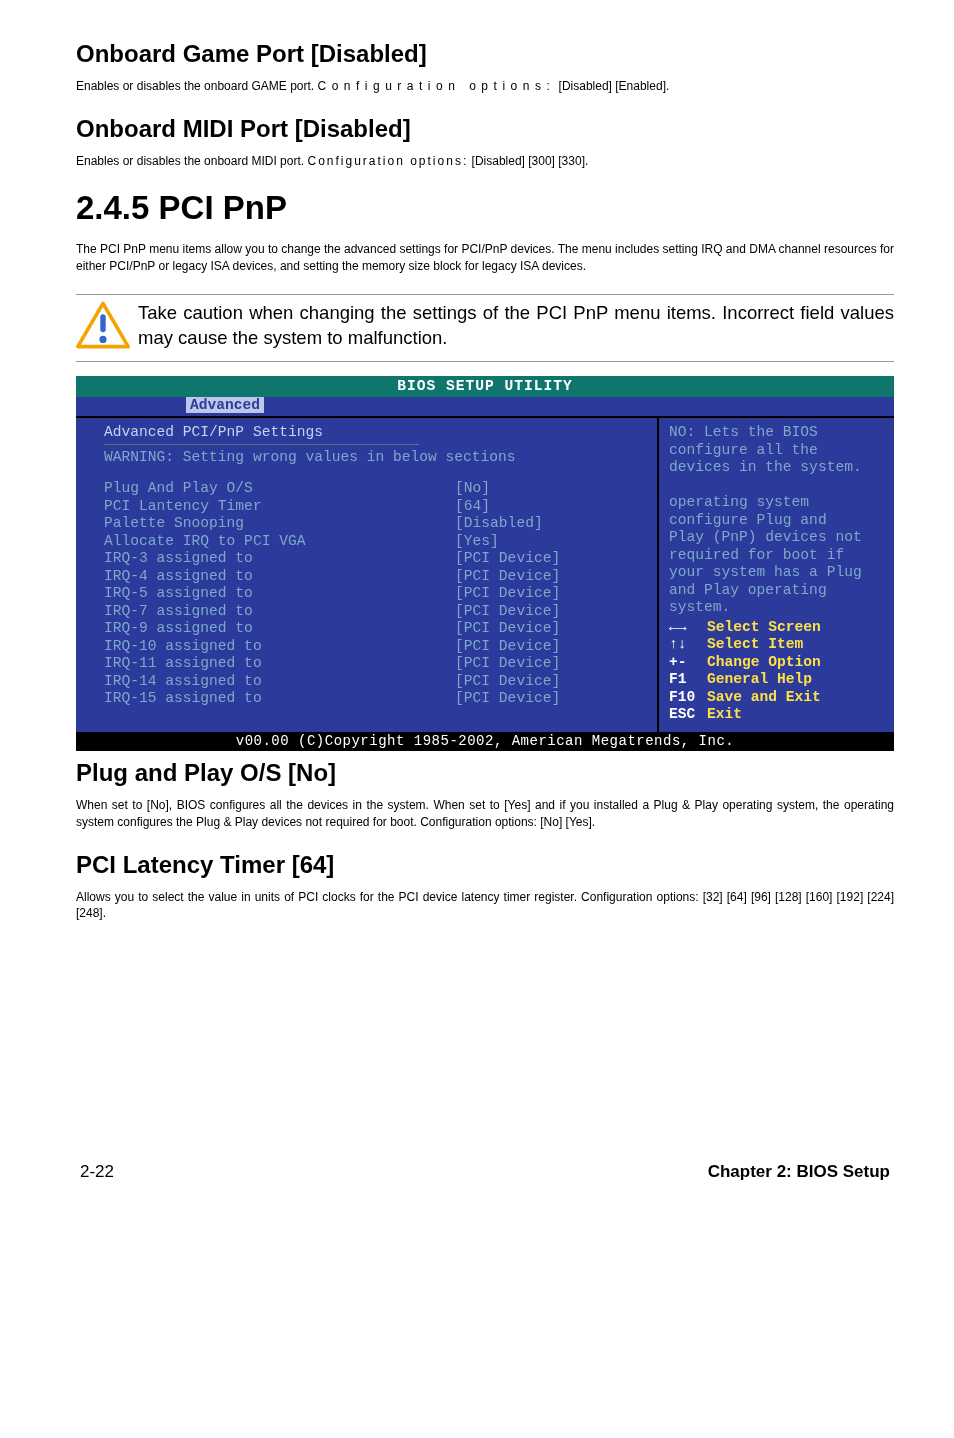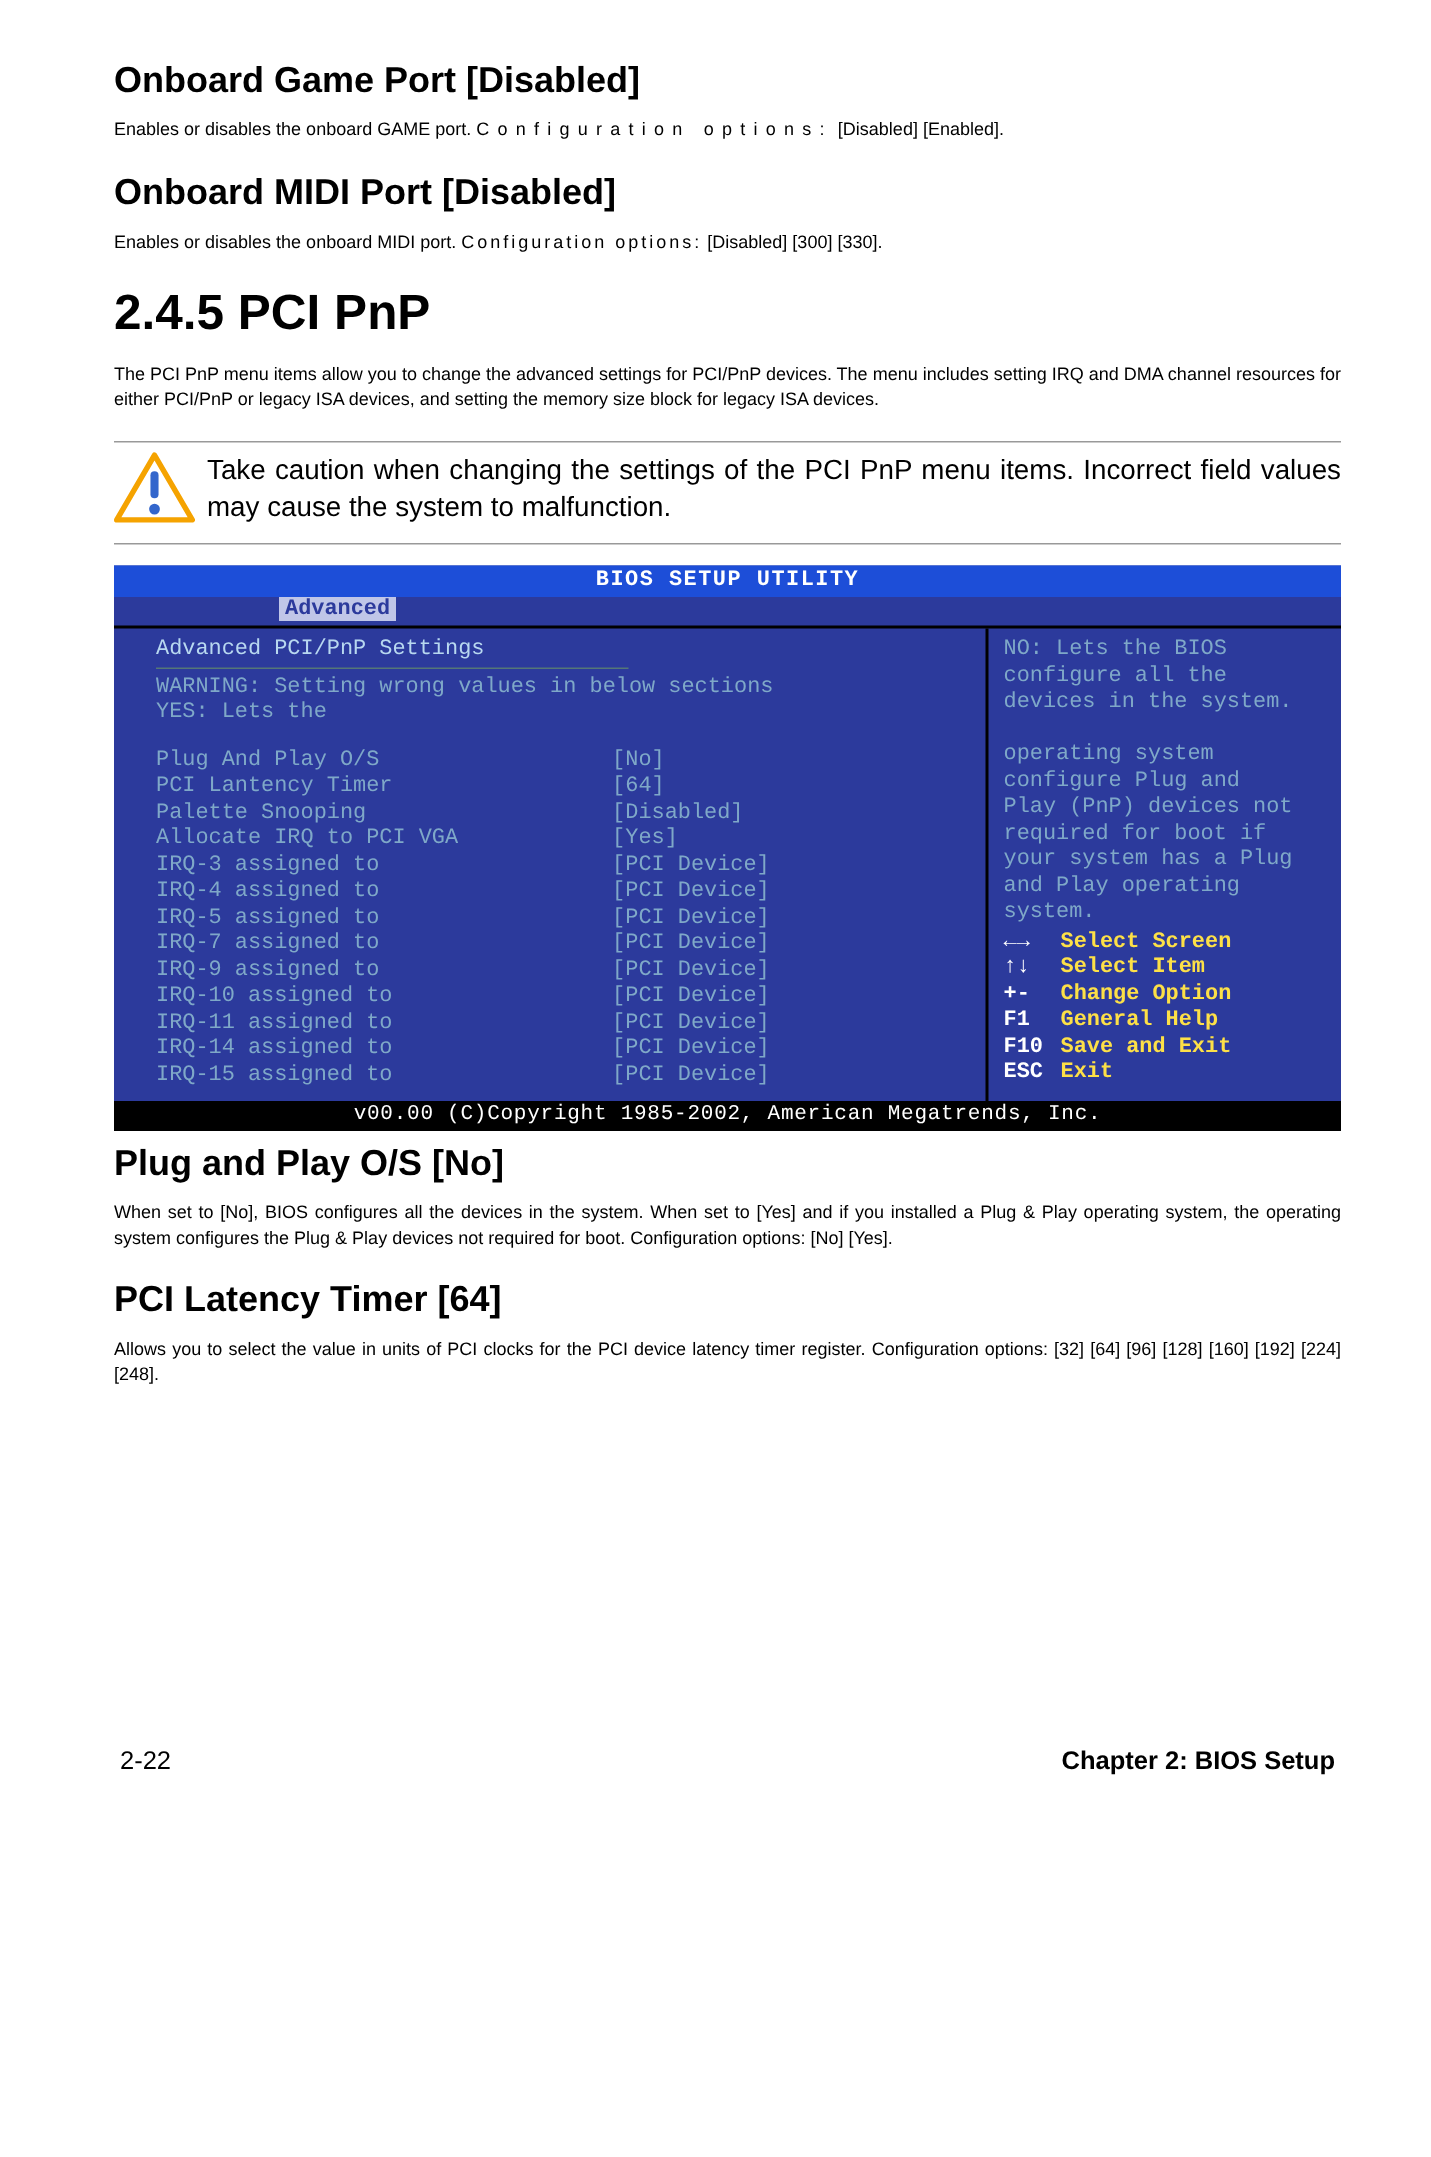--- a/index.html
+++ b/index.html
@@ -36,21 +36,21 @@
   .bios {
     width: 100%;
     background: #2c3a9c;
     color: #c0c6e8;
     font-family: "Courier New", monospace;
     font-size: 14.6px;
     line-height: 1.2;
     margin-bottom: 8px;
   }
   .bios-top {
-    background: #1d4ed8;
+    background: #0f766e;
     text-align: center;
     color: #ffffff;
     font-weight: bold;
     padding: 2px 0 1px 0;
     letter-spacing: 1px;
   }
   .bios-tabs {
     background: #2c3a9c;
     padding: 0 0 2px 110px;
   }
@@ -65,21 +65,21 @@
     border-top: 2px solid #000000;
   }
   .bios-left {
     flex: 1;
     padding: 6px 10px 8px 28px;
     border-right: 2px solid #000000;
     color: #7fa8c8;
   }
   .bios-left .hdr { color:#b8d8f0; margin-bottom:2px;}
   .hr { border-top:1px solid #577; margin: 1px 0 4px 0; width:58%; }
-  .row { display:flex; }
+  .row { display:flex;gap:47px; }
   .lbl { flex: 0 0 56%; white-space:pre; }
   .val { flex:1; }
   .bios-right {
     width: 235px;
     padding: 6px 8px 8px 10px;
     color: #7fa8c8;
   }
   .rsp { height: 14px; }
   .help-line { display:flex; }
   .hk { color:#ffffff; width:38px; font-weight:bold;}
@@ -131,21 +131,20 @@
 <div class="bios">
   <div class="bios-top">BIOS SETUP UTILITY</div>
   <div class="bios-tabs">
     <span class="tab-sel">Advanced</span>
   </div>
   <div class="bios-body">
     <div class="bios-left">
       <div class="hdr">Advanced PCI/PnP Settings</div>
       <div class="hr"></div>
       <div>WARNING: Setting wrong values in below sections</div>
-      <div>YES: Lets the</div>
       <div class="rsp"></div>
       <div id="bios-rows">
           <div class="row">
             <div class="lbl">Plug And Play O/S</div>
             <div class="val">[No]</div>
           </div>
           <div class="row">
             <div class="lbl">PCI Lantency Timer</div>
             <div class="val">[64]</div>
           </div>

